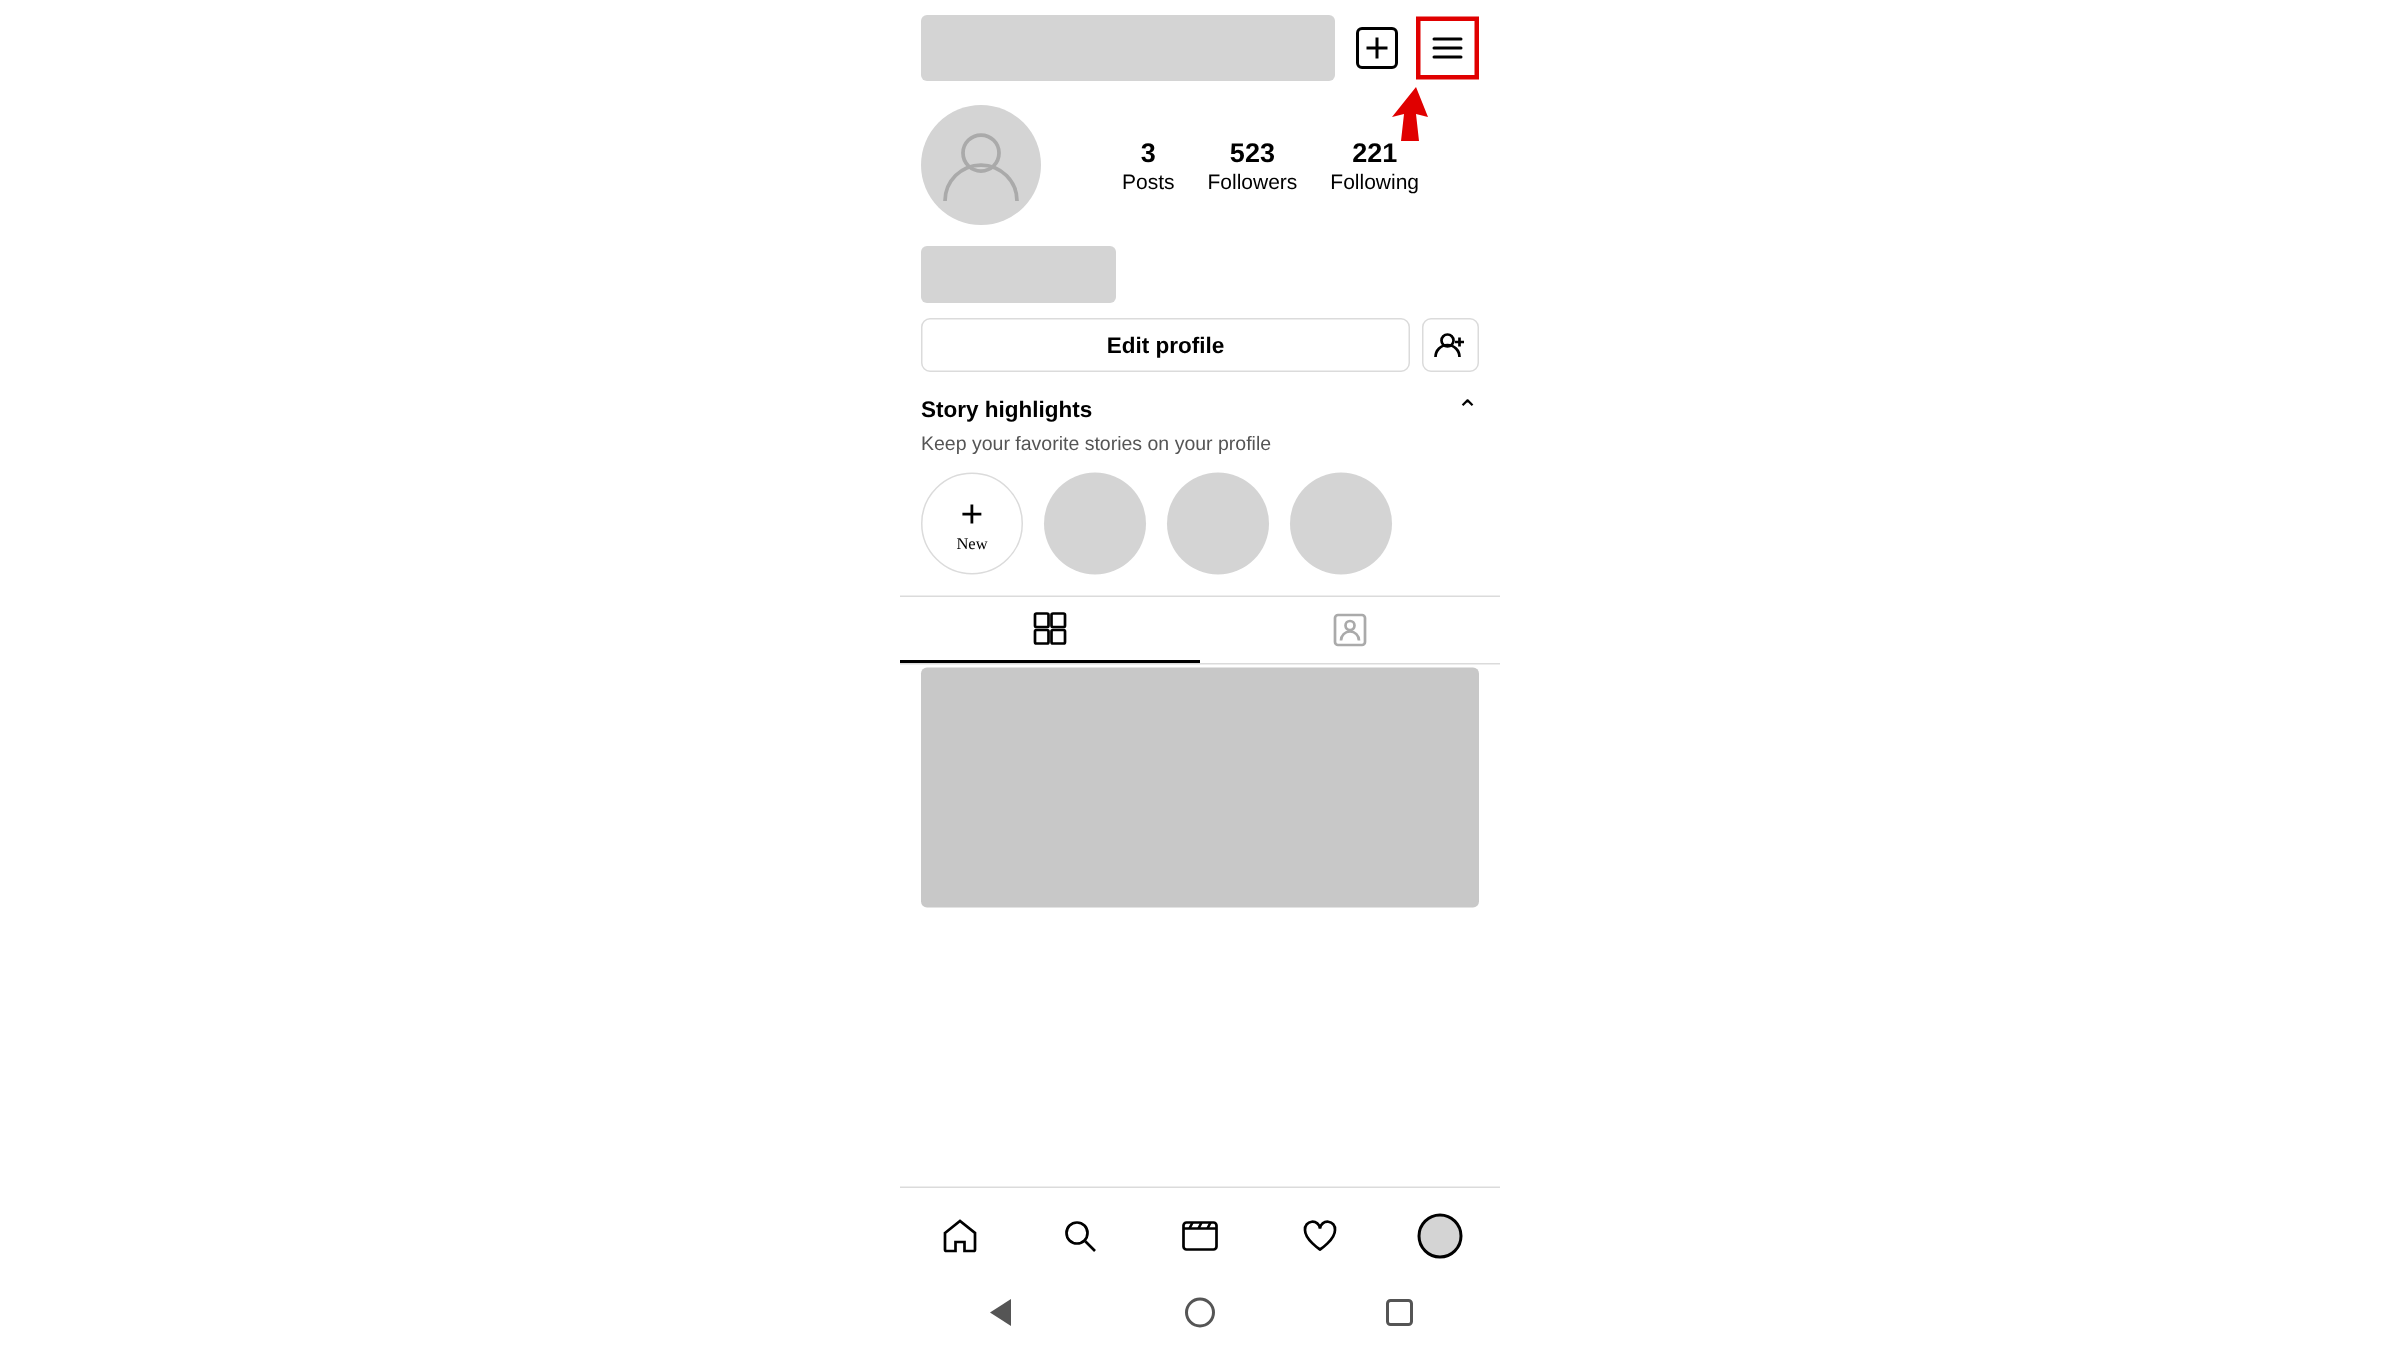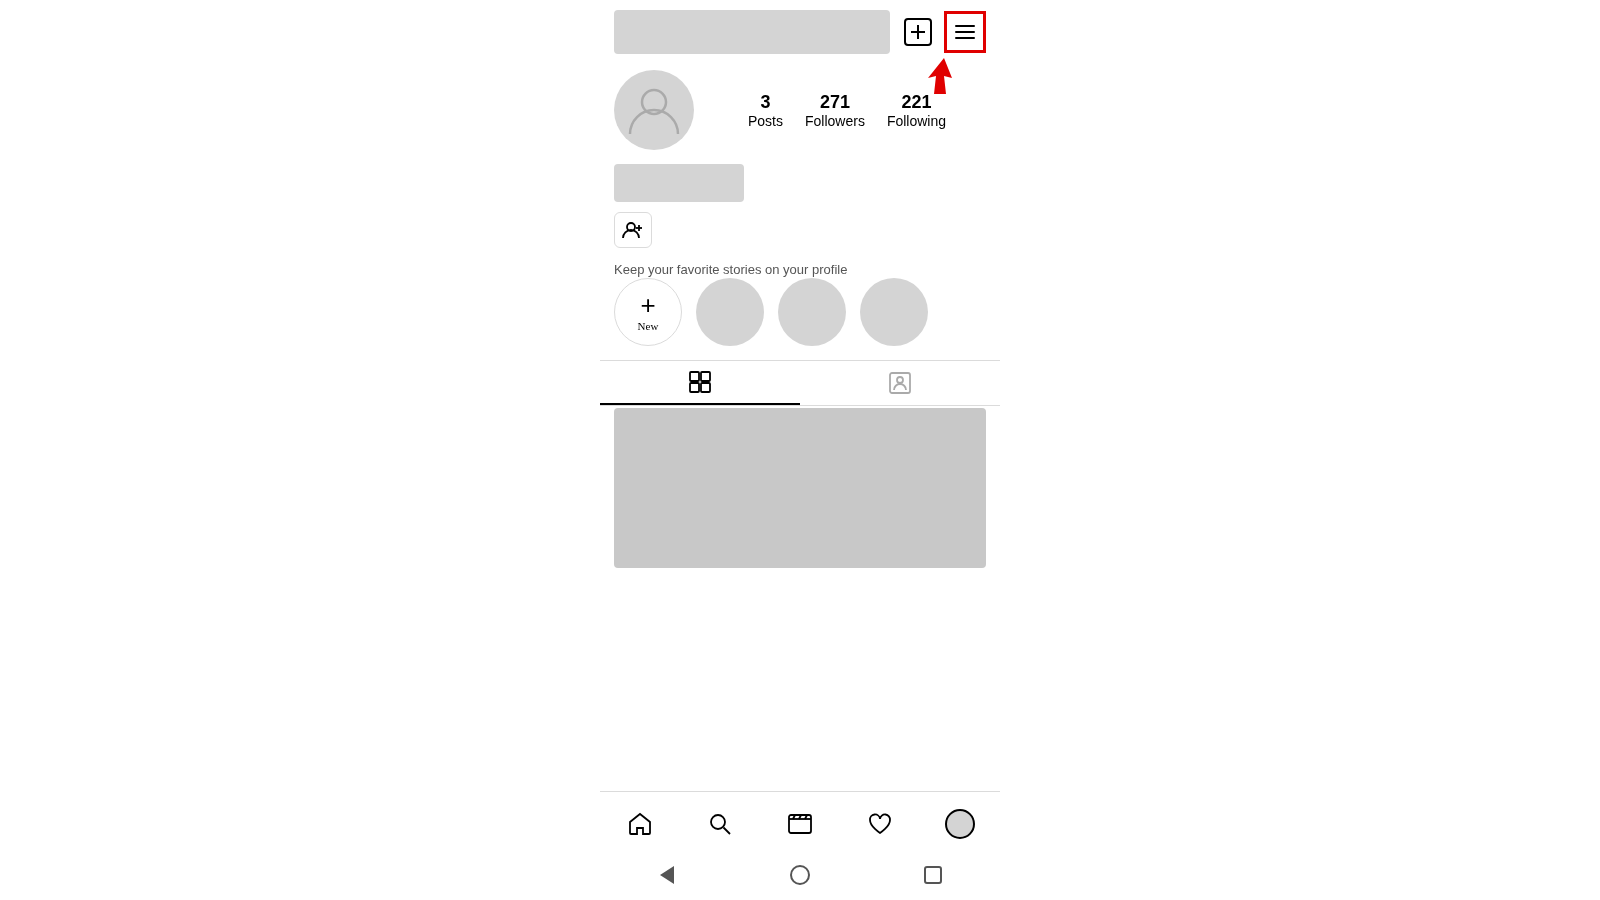--- a/index.html
+++ b/index.html
@@ -189,21 +189,21 @@
 
     .highlights-title {
       font-size: 15px;
       font-weight: 600;
       color: #000;
     }
 
     .highlights-subtitle {
       font-size: 13px;
       color: #555;
-      margin-bottom: 1px;
+      margin-bottom: 12px;
     }
 
     .highlights-circles {
       display: flex;
       gap: 14px;
       align-items: center;
     }
 
     .highlight-add {
       width: 68px;
@@ -387,44 +387,49 @@
         <circle cx="30" cy="22" r="12" stroke="#aaa" stroke-width="2.5" fill="none"></circle>
         <path d="M6 54c0-13.255 10.745-24 24-24s24 10.745 24 24" stroke="#aaa" stroke-width="2.5" fill="none"></path>
       </svg>
     </div>
     <div class="stats-row">
       <div class="stat-item">
         <span class="stat-number">3</span>
         <span class="stat-label">Posts</span>
       </div>
       <div class="stat-item">
-        <span class="stat-number">271</span>
+        <span class="stat-number">523</span>
         <span class="stat-label">Followers</span>
       </div>
       <div class="stat-item">
         <span class="stat-number">221</span>
         <span class="stat-label">Following</span>
       </div>
     </div>
   </div>
 
   <div class="name-placeholder"></div>
 
   <div class="action-row">
+    <button class="edit-profile-btn">Edit profile</button>
     <button class="add-person-btn">
       <svg width="22" height="22" viewBox="0 0 22 22" fill="none">
         <circle cx="9" cy="8" r="4" stroke="#000" stroke-width="1.8" fill="none"></circle>
         <path d="M1 19c0-4.418 3.582-8 8-8s8 3.582 8 8" stroke="#000" stroke-width="1.8" fill="none"></path>
         <line x1="17" y1="6" x2="17" y2="12" stroke="#000" stroke-width="1.8"></line>
         <line x1="14" y1="9" x2="20" y2="9" stroke="#000" stroke-width="1.8"></line>
       </svg>
     </button>
   </div>
 
   <div class="story-highlights">
+    <div class="highlights-header">
+      <span class="highlights-title">Story highlights</span>
+      <span style="font-size:18px; cursor:pointer;">⌃</span>
+    </div>
     <div class="highlights-subtitle">Keep your favorite stories on your profile</div>
     <div class="highlights-circles">
       <div class="highlight-add">
         <span class="highlight-add-icon">+</span>
         <span class="highlight-add-label">New</span>
       </div>
       <div class="highlight-circle"></div>
       <div class="highlight-circle"></div>
       <div class="highlight-circle"></div>
     </div>

